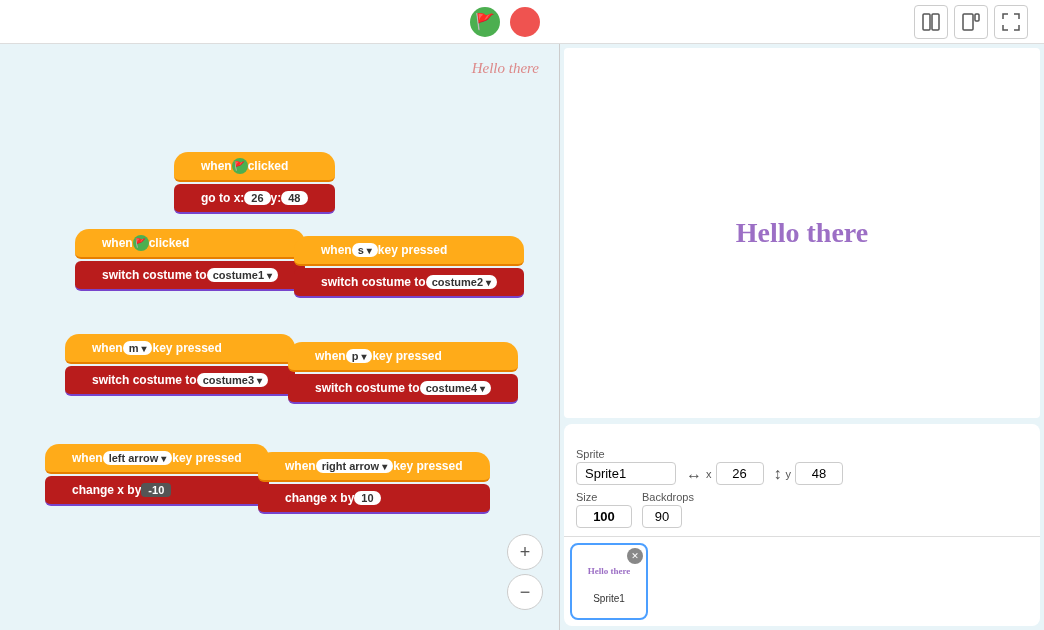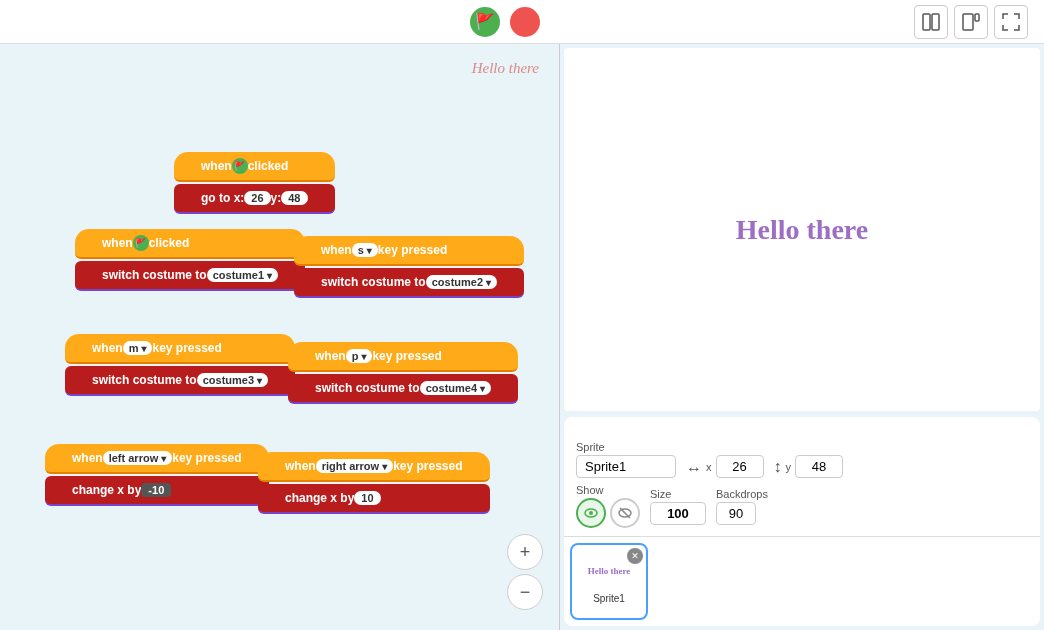--- a/index.html
+++ b/index.html
@@ -344,37 +344,20 @@
           </div>
           <div class="coord-group">
             <span style="font-size:16px; color:#555;">↕</span>
             <span style="font-size:11px; color:#555;">y</span>
             <input class="coord-input" type="text" value="48" style="">
           </div>
         </div>
 
         <div style="display:flex; align-items:center; gap:10px;">
           <div>
-            <div class="sprite-label">Show</div>
-            <div style="display:flex; gap:4px;">
-              <div class="show-btn active">
-                <svg width="14" height="14" viewBox="0 0 14 14">
-                    <ellipse cx="7" cy="7" rx="6" ry="4" fill="none" stroke="#4caf50" stroke-width="1.5"></ellipse>
-                    <circle cx="7" cy="7" r="2" fill="#4caf50"></circle>
-                  </svg>
-              </div>
-              <div class="show-btn">
-                <svg width="14" height="14" viewBox="0 0 14 14">
-                    <line x1="2" y1="2" x2="12" y2="12" stroke="#888" stroke-width="1.5"></line>
-                    <ellipse cx="7" cy="7" rx="6" ry="4" fill="none" stroke="#888" stroke-width="1.5"></ellipse>
-                  </svg>
-              </div>
-            </div>
-          </div>
-          <div>
             <div class="sprite-label">Size</div>
             <input class="coord-input" type="text" style="width: 56px; font-weight: bold;" value="100">
           </div>
           <div>
             <div class="sprite-label">Backdrops</div>
             <input class="coord-input" type="text" style="width: 40px;" value="90">
           </div>
         </div>
       </div>
 

